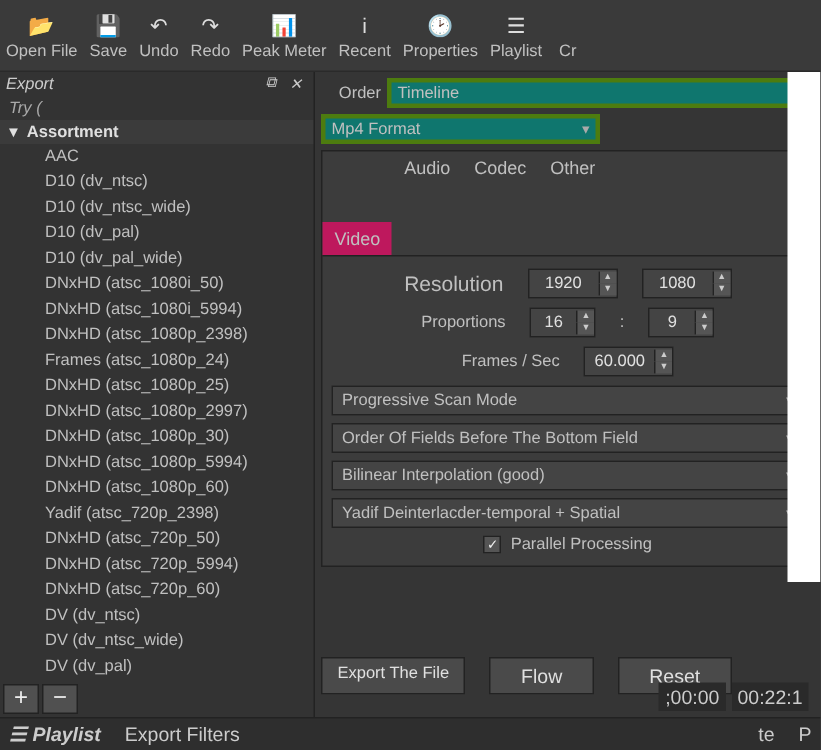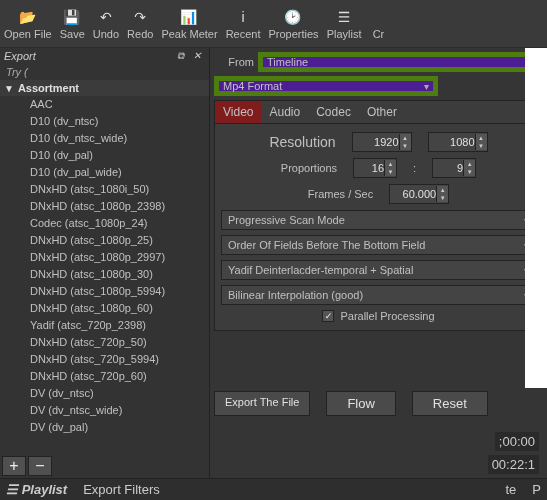--- a/index.html
+++ b/index.html
@@ -20,54 +20,54 @@
 .tree { flex: 1; overflow-y: auto; }
 .tree-header { display: flex; align-items: center; padding: 2px 4px; font-weight: bold; color: #e0e0e0; background: #3b3b3b; cursor: pointer; }
 .tree-header .arrow { margin-right: 4px; font-size: 10px; }
 .tree-item { padding: 1px 4px 1px 30px; color: #c0c0c0; cursor: pointer; font-size: 11px; line-height: 15px; }
 .tree-bottom { display: flex; padding: 2px; gap: 2px; }
 .square-btn { width: 24px; height: 20px; background: #505050; border: 1px solid #222; color: #eee; font-size: 16px; line-height: 14px; display: flex; align-items: center; justify-content: center; cursor: pointer; }
 
 .right-panel { flex: 1; background: #353535; position: relative; padding: 4px; }
 .field-row { display: flex; align-items: center; margin-bottom: 4px; gap: 4px; }
 .field-label { text-align: right; color: #c0c0c0; flex-shrink: 0; }
-.dropdown { background: #4c1d95; border: 5px solid #4d7c0f; color: #c0c0c0; height: 20px; display: flex; align-items: center; justify-content: space-between; padding: 0 4px; cursor: pointer; flex: 1; }
+.dropdown { background: #0f766e; border: 3px solid #4d7c0f; color: #c0c0c0; height: 20px; display: flex; align-items: center; justify-content: space-between; padding: 0 4px; cursor: pointer; flex: 1; }
 .dropdown::after { content: '▾'; color: #aaa; font-size: 10px; }
 
 .tab-container { background: #3c3c3c; border: 1px solid #222; margin-top: 4px; }
 .tabs { display: flex; border-bottom: 1px solid #222; }
 .tab { padding: 4px 8px; cursor: pointer; color: #c0c0c0; font-size: 12px; }
-.tab.active { background: #7f1d1d; }
+.tab.active { background: #be185d; margin-top: 47px; }
 .tab-body { padding: 8px 6px; }
 
 .spin-row { display: flex; align-items: center; justify-content: center; margin-bottom: 6px; gap: 16px; }
 .spin-label { color: #c0c0c0; text-align: right; }
 .spin-box { display: flex; align-items: center; background: #444; border: 1px solid #222; height: 20px; }
-.spin-input { background: transparent; border: none; color: #e0e0e0; width: 46px; text-align: right; font-size: 11px; outline: none; }
+.spin-input { background: transparent; border: none; color: #e0e0e0; width: 46px; text-align: center; font-size: 11px; outline: none; }
 .spin-btns { display: flex; flex-direction: column; width: 12px; }
 .spin-btns span { font-size: 6px; line-height: 8px; text-align: center; cursor: pointer; color: #ccc; background: #555; border-left: 1px solid #222; }
 
 .select-row { margin-bottom: 5px; }
 .full-dropdown { background: #444; border: 1px solid #222; color: #c0c0c0; height: 20px; display: flex; align-items: center; justify-content: space-between; padding: 0 6px; cursor: pointer; width: 100%; font-size: 11px; }
 .full-dropdown::after { content: '▾'; color: #aaa; font-size: 10px; }
 
 .checkbox-row { display: flex; align-items: center; justify-content: center; gap: 6px; margin-top: 4px; }
 .checkbox { width: 12px; height: 12px; background: #555; border: 1px solid #222; display: flex; align-items: center; justify-content: center; font-size: 9px; color: #eee; }
 
 .button-row { display: flex; gap: 16px; margin-top: 60px; }
 .btn { background: #4a4a4a; border: 1px solid #222; color: #e0e0e0; padding: 4px 10px; cursor: pointer; font-size: 11px; }
 .btn.wide { padding: 4px 20px; font-size: 13px; }
 
 .preview { position: absolute; right: 0; top: 48px; width: 22px; height: 340px; background: #fff; }
 
 .bottom-bar { position: absolute; bottom: 0; left: 0; right: 0; height: 22px; background: #2e2e2e; border-top: 1px solid #222; display: flex; align-items: center; padding: 0 6px; gap: 16px; }
 .bottom-item { color: #ccc; font-size: 13px; display: flex; align-items: center; gap: 4px; }
 .bottom-item.active { font-weight: bold; font-style: italic; }
 
-.timecode { position: absolute; right: 8px; bottom: 26px; color: #ccc; font-size: 13px; display: flex; flex-direction: column; align-items: flex-end; gap: 4px; }
+.timecode { position: absolute; right: 8px; bottom: 26px; color: #ccc; font-size: 13px; display: flex; flex-direction: row; align-items: flex-end; gap: 4px; }
 .timecode span { background: #2a2a2a; padding: 2px 4px; }
 </style>
 </head>
 <body>
 
 <div class="toolbar">
   <div class="toolbar-item">
     <div class="toolbar-icon">📂</div>
     <div class="toolbar-label">Open File</div>
   </div>
@@ -120,22 +120,23 @@
         <span class="arrow">▼</span>
         <span>Assortment</span>
       </div>
       <div id="tree-items">
           <div class="tree-item">AAC</div>
           <div class="tree-item">D10 (dv_ntsc)</div>
           <div class="tree-item">D10 (dv_ntsc_wide)</div>
           <div class="tree-item">D10 (dv_pal)</div>
           <div class="tree-item">D10 (dv_pal_wide)</div>
           <div class="tree-item">DNxHD (atsc_1080i_50)</div>
+          <div class="tree-item">DNxHD (atsc_1080i_5994)</div>
           <div class="tree-item">DNxHD (atsc_1080p_2398)</div>
-          <div class="tree-item">Codec (atsc_1080p_24)</div>
+          <div class="tree-item">Frames (atsc_1080p_24)</div>
           <div class="tree-item">DNxHD (atsc_1080p_25)</div>
           <div class="tree-item">DNxHD (atsc_1080p_2997)</div>
           <div class="tree-item">DNxHD (atsc_1080p_30)</div>
           <div class="tree-item">DNxHD (atsc_1080p_5994)</div>
           <div class="tree-item">DNxHD (atsc_1080p_60)</div>
           <div class="tree-item">Yadif (atsc_720p_2398)</div>
           <div class="tree-item">DNxHD (atsc_720p_50)</div>
           <div class="tree-item">DNxHD (atsc_720p_5994)</div>
           <div class="tree-item">DNxHD (atsc_720p_60)</div>
           <div class="tree-item">DV (dv_ntsc)</div>
@@ -144,27 +145,27 @@
         </div>
     </div>
     <div class="tree-bottom">
       <div class="square-btn">+</div>
       <div class="square-btn">−</div>
     </div>
   </div>
 
   <div class="right-panel">
     <div class="field-row">
-      <span class="field-label" style="width:40px">From</span>
+      <span class="field-label" style="width:40px">Order</span>
       <div class="dropdown">
           <span>Timeline</span>
         </div>
     </div>
     <div class="field-row">
-      <div class="dropdown" style="width:224px;flex:none">
+      <div class="dropdown" style="width:186px;flex:none">
           <span>Mp4 Format</span>
         </div>
     </div>
 
     <div class="tab-container">
       <div class="tabs">
         <div class="tab active">Video</div>
         <div class="tab">Audio</div>
         <div class="tab">Codec</div>
         <div class="tab">Other</div>
@@ -220,26 +221,26 @@
               <span>Progressive Scan Mode</span>
             </div>
           </div>
         <div class="select-row">
             <div class="full-dropdown">
               <span>Order Of Fields Before The Bottom Field</span>
             </div>
           </div>
         <div class="select-row">
             <div class="full-dropdown">
+              <span>Bilinear Interpolation (good)</span>
+            </div>
+          </div>
+        <div class="select-row">
+            <div class="full-dropdown">
               <span>Yadif Deinterlacder-temporal + Spatial</span>
-            </div>
-          </div>
-        <div class="select-row">
-            <div class="full-dropdown">
-              <span>Bilinear Interpolation (good)</span>
             </div>
           </div>
         <div class="checkbox-row">
           <div class="checkbox">✓</div>
           <span>Parallel Processing</span>
         </div>
       </div>
     </div>
 
     <div class="button-row">

